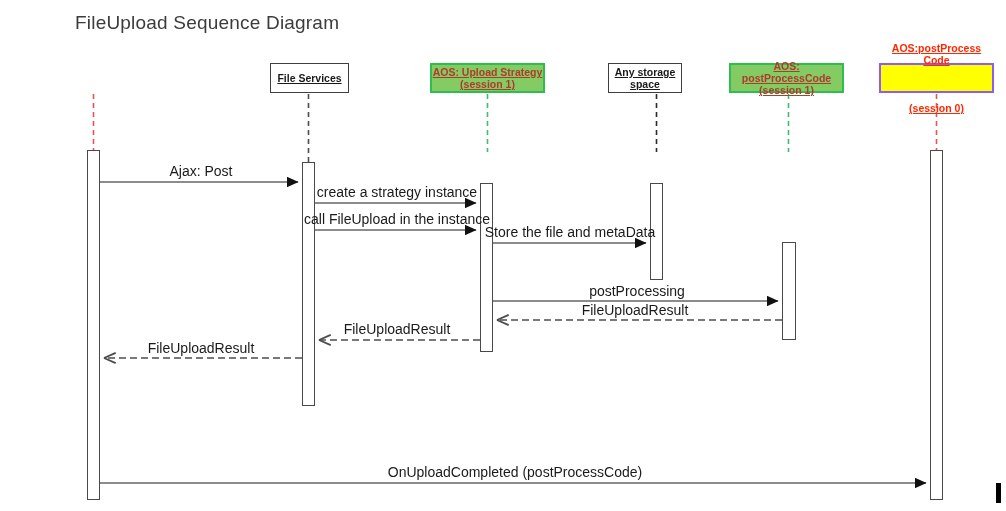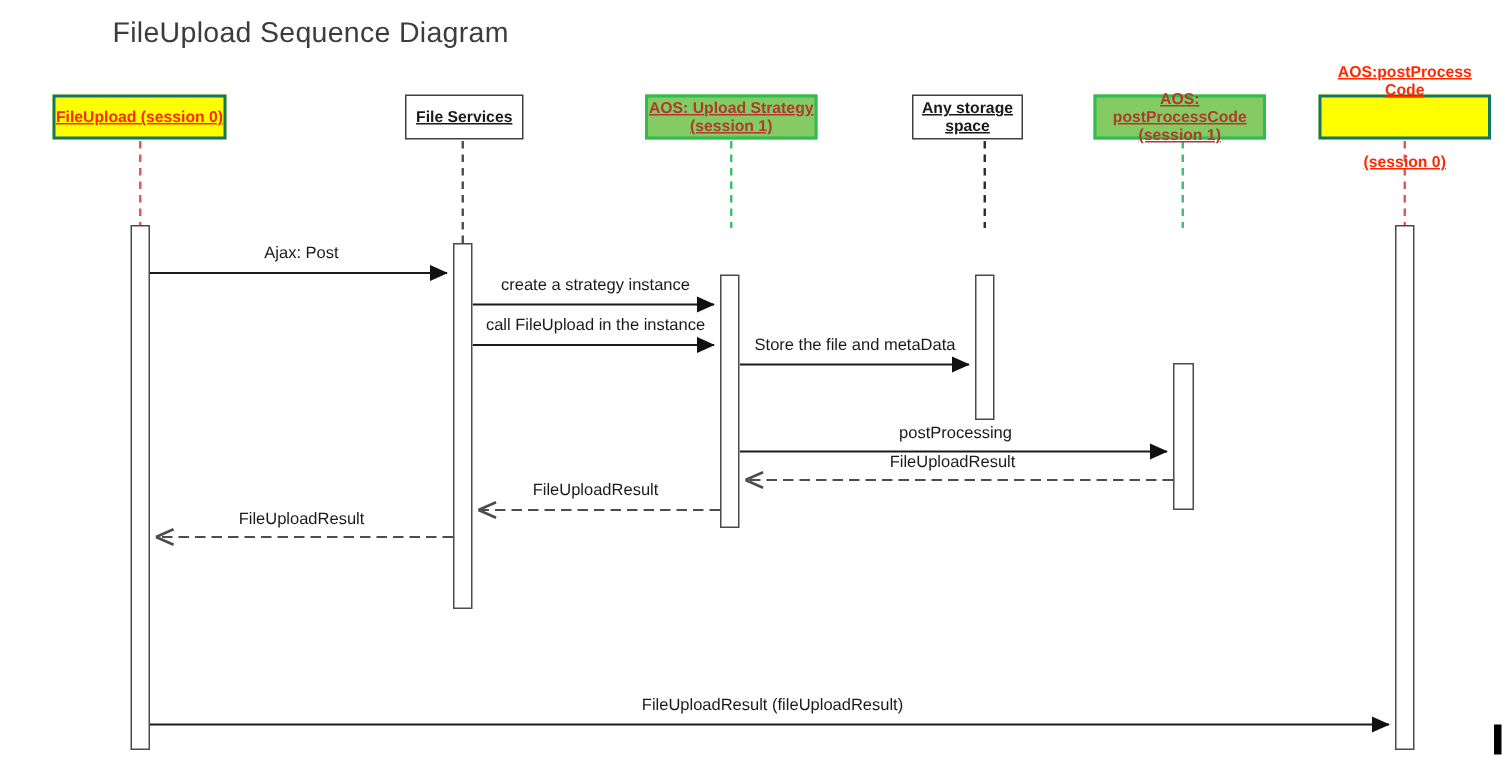--- a/index.html
+++ b/index.html
@@ -11,30 +11,30 @@
   .title{
     position:absolute;left:75px;top:12px;font-size:19px;color:#3c3c3c;
     letter-spacing:.2px;
   }
   .hdr{
     position:absolute;top:63px;height:30px;box-sizing:border-box;
     display:flex;flex-direction:column;align-items:center;justify-content:center;
     text-align:center;font-size:10.5px;font-weight:600;line-height:12px;
   }
   .hdr span{text-decoration:underline;display:block;}
-  .hdr-yellow{background:#ffff00;border:2px solid #0f766e;color:#ff2800;gap:36px;}
+  .hdr-yellow{background:#ffff00;border:2px solid #8b5cf6;color:#ff2800;gap:36px;}
   .hdr-green{background:#84cb63;border:2px solid #2ebe4f;color:#b03a2e;}
   .hdr-white{background:#ffffff;border:1.5px solid #3f3f3f;color:#1a1a1a;}
   .bar{
     position:absolute;box-sizing:border-box;background:#ffffff;
     border:1.5px solid #4a4a4a;width:13px;
   }
   .msg{
     position:absolute;transform:translateX(-50%);white-space:nowrap;
-    font-size:11px;color:#1a1a1a;
+    font-size:14px;color:#1a1a1a;
   }
   .caret{position:absolute;background:#000000;}
 </style>
 </head>
 <body>
 
 <div id="canvas">
 
   <div class="title">FileUpload Sequence Diagram</div>
 
@@ -59,23 +59,20 @@
     <line x1="315" y1="203" x2="476" y2="203" stroke="#1a1a1a" stroke-width="1.2" marker-end="url(#mTri)"></line>
     <line x1="315" y1="230" x2="476" y2="230" stroke="#1a1a1a" stroke-width="1.2" marker-end="url(#mTri)"></line>
     <line x1="493" y1="243" x2="646" y2="243" stroke="#1a1a1a" stroke-width="1.2" marker-end="url(#mTri)"></line>
     <line x1="493" y1="301" x2="778" y2="301" stroke="#1a1a1a" stroke-width="1.2" marker-end="url(#mTri)"></line>
     <line x1="782" y1="320" x2="497" y2="320" stroke="#4d4d4d" stroke-width="1.3" stroke-dasharray="7 4" marker-end="url(#mOpen)"></line>
     <line x1="480" y1="340" x2="319" y2="340" stroke="#4d4d4d" stroke-width="1.3" stroke-dasharray="7 4" marker-end="url(#mOpen)"></line>
     <line x1="302" y1="358" x2="104" y2="358" stroke="#4d4d4d" stroke-width="1.3" stroke-dasharray="7 4" marker-end="url(#mOpen)"></line>
     <line x1="100" y1="483" x2="926" y2="483" stroke="#1a1a1a" stroke-width="1.2" marker-end="url(#mTri)"></line>
   </svg>
 
-  <div class="hdr hdr-yellow" style="left:35px;width:116px;">
-    <span>FileUpload (session 0)</span>
-  </div>
   <div class="hdr hdr-white" style="left:270px;width:79px;">
     <span>File Services</span>
   </div>
   <div class="hdr hdr-green" style="left:430px;width:115px;">
     <span>AOS: Upload Strategy</span>
     <span>(session 1)</span>
   </div>
   <div class="hdr hdr-white" style="left:608px;width:74px;">
     <span>Any storage space</span>
   </div>
@@ -96,17 +93,17 @@
   <div class="bar" style="left:930px;top:150px;height:350px;"></div>
 
   <div class="msg" style="left:201px;top:163px;">Ajax: Post</div>
   <div class="msg" style="left:397px;top:184px;">create a strategy instance</div>
   <div class="msg" style="left:397px;top:211px;">call FileUpload in the instance</div>
   <div class="msg" style="left:570px;top:224px;">Store the file and metaData</div>
   <div class="msg" style="left:637px;top:283px;">postProcessing</div>
   <div class="msg" style="left:635px;top:302px;">FileUploadResult</div>
   <div class="msg" style="left:397px;top:321px;">FileUploadResult</div>
   <div class="msg" style="left:201px;top:340px;">FileUploadResult</div>
-  <div class="msg" style="left:515px;top:464px;">FileUploadResult (fileUploadResult)</div>
+  <div class="msg" style="left:515px;top:464px;">OnUploadCompleted (postProcessCode)</div>
 
   <div class="caret" style="left:996px;top:483px;width:5px;height:20px;"></div>
 
 </div>
 
 </body></html>

